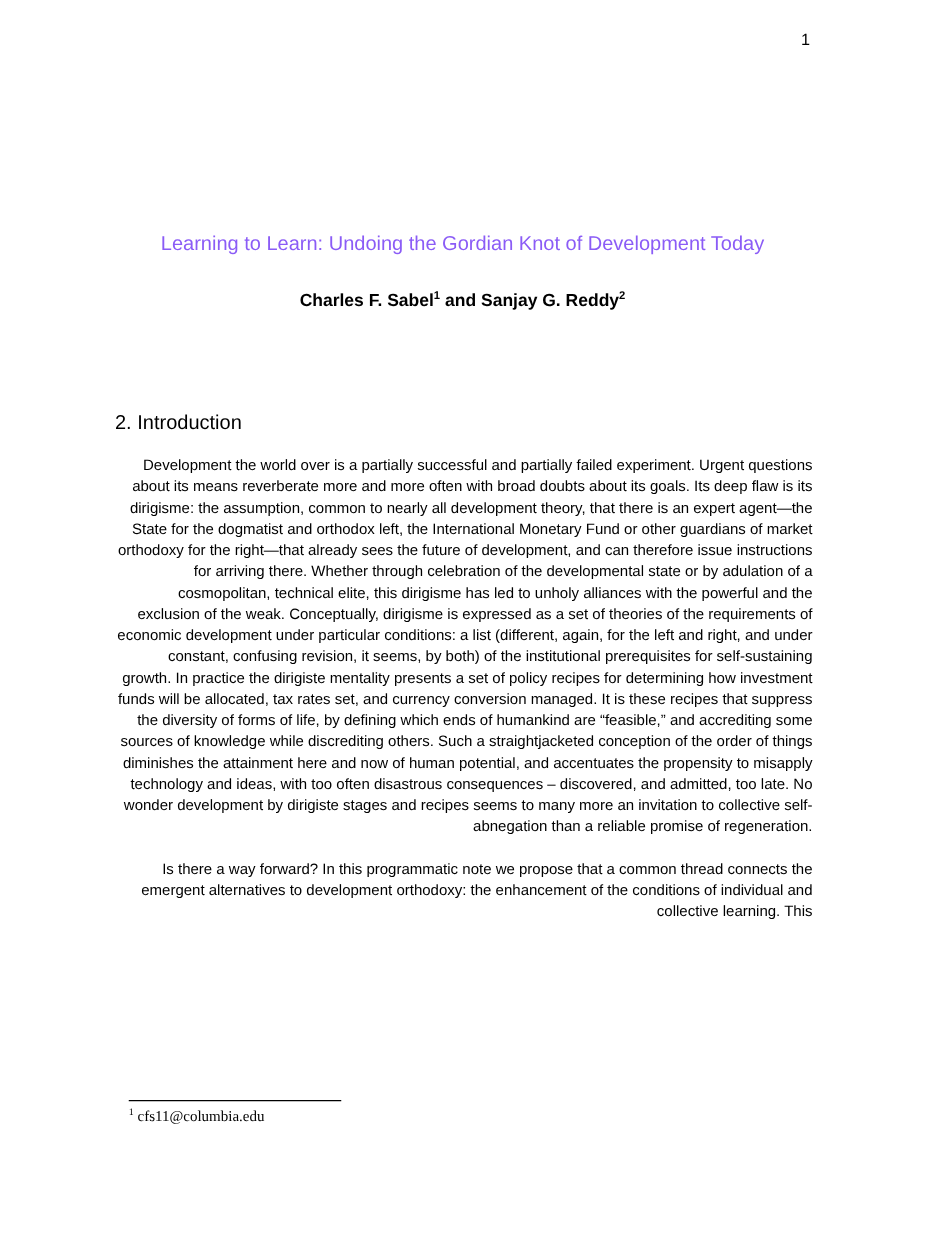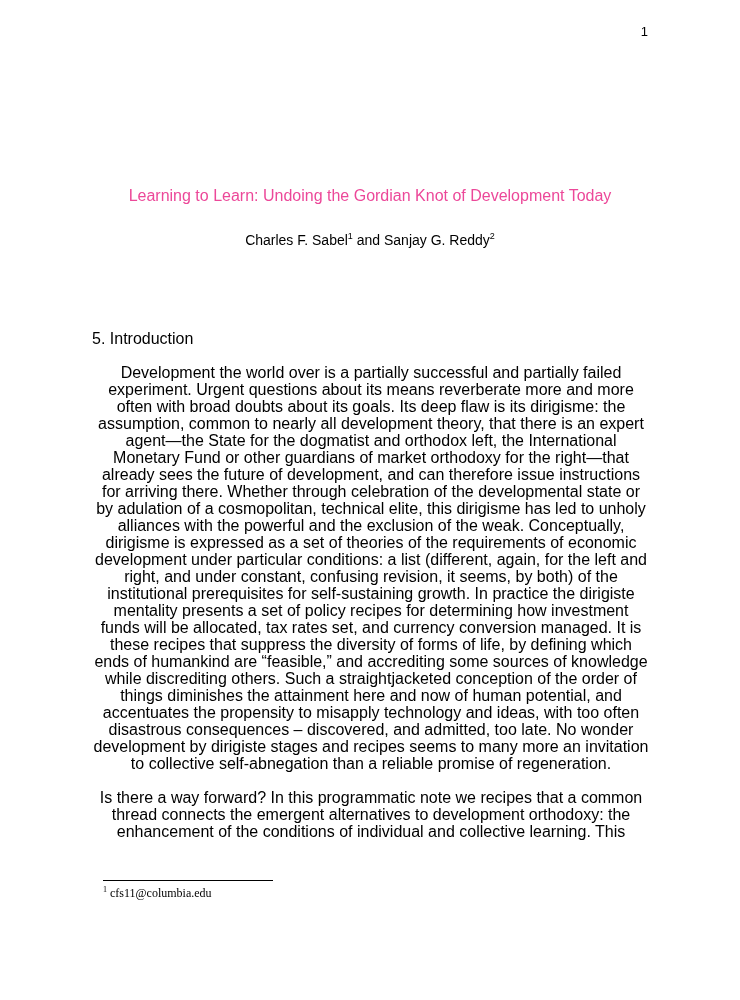--- a/index.html
+++ b/index.html
@@ -26,54 +26,55 @@
   .title {
     position: absolute;
     top: 186px;
     left: 62px;
     right: 62px;
     margin: 0;
     font-size: 16px;
     font-weight: normal;
     text-align: center;
     line-height: 20px;
-    color: #ec4899;
+    color: #8b5cf6;
   }
   .authors {
     position: absolute;
     top: 232px;
     left: 92px;
     right: 92px;
     text-align: center;
     font-size: 14px;
     line-height: 17px;
     color: #000;
+    font-weight: bold;
   }
   .authors sup {
     font-size: 9px;
     vertical-align: super;
     line-height: 0;
   }
   .section-heading {
     position: absolute;
     top: 330px;
     left: 92px;
     margin: 0;
     font-size: 16px;
     font-weight: normal;
     color: #000;
   }
   .body-text {
     position: absolute;
     top: 364px;
     left: 92px;
     width: 558px;
-    font-size: 16px;
+    font-size: 12px;
     line-height: 17px;
-    text-align: center;
+    text-align: right;
     color: #000;
   }
   .body-text p {
     margin: 0 0 17px 0;
   }
   .footnotes {
     position: absolute;
     top: 880px;
     left: 92px;
     width: 558px;
@@ -100,25 +101,25 @@
 <div class="page">
 
   <div class="page-number">1</div>
 
   <h1 class="title">Learning to Learn: Undoing the Gordian Knot of Development Today</h1>
 
   <div class="authors">
     <span>Charles F. Sabel</span><sup>1</sup><span> and Sanjay G. Reddy</span><sup>2</sup>
   </div>
 
-  <h2 class="section-heading">5. Introduction</h2>
+  <h2 class="section-heading">2. Introduction</h2>
 
   <div class="body-text">
     <p>Development the world over is a partially successful and partially failed experiment.  Urgent questions about its means reverberate more and more often with broad doubts about its goals. Its deep flaw is its dirigisme: the assumption, common to nearly all development theory, that there is an expert agent—the State for the dogmatist and orthodox left, the International Monetary Fund or other guardians of market orthodoxy for the right—that already sees the future of development, and can therefore issue instructions for arriving there.   Whether through celebration of the developmental state or by adulation of a cosmopolitan, technical elite, this dirigisme has led to unholy alliances with the powerful and the exclusion of the weak.  Conceptually, dirigisme is expressed as a set of theories of the requirements of economic development under particular conditions: a list (different, again, for the left and right, and under constant, confusing revision, it seems, by both) of the institutional prerequisites for self-sustaining growth.  In practice the dirigiste mentality presents a set of policy recipes for determining how investment funds will be allocated, tax rates set, and currency conversion managed. It is these recipes that suppress the diversity of forms of life, by defining which ends of humankind are “feasible,” and accrediting some sources of knowledge while discrediting others.  Such a straightjacketed conception of the order of things diminishes the attainment here and now of human potential, and accentuates the propensity to misapply technology and ideas, with too often disastrous consequences – discovered, and admitted, too late.  No wonder development by dirigiste stages and recipes seems to many more an invitation to collective self-abnegation than a reliable promise of regeneration.</p>
-    <p>Is there a way forward? In this programmatic note we recipes that a common thread connects the emergent alternatives to development orthodoxy:  the enhancement of the conditions of individual and collective learning. This</p>
+    <p>Is there a way forward? In this programmatic note we propose that a common thread connects the emergent alternatives to development orthodoxy:  the enhancement of the conditions of individual and collective learning. This</p>
   </div>
 
   <div class="footnotes">
     <div class="fn-rule"></div>
     <div class="footnote"><sup>1</sup> <span>cfs11@columbia.edu</span></div>
   </div>
 
 </div>
 
 </body></html>

